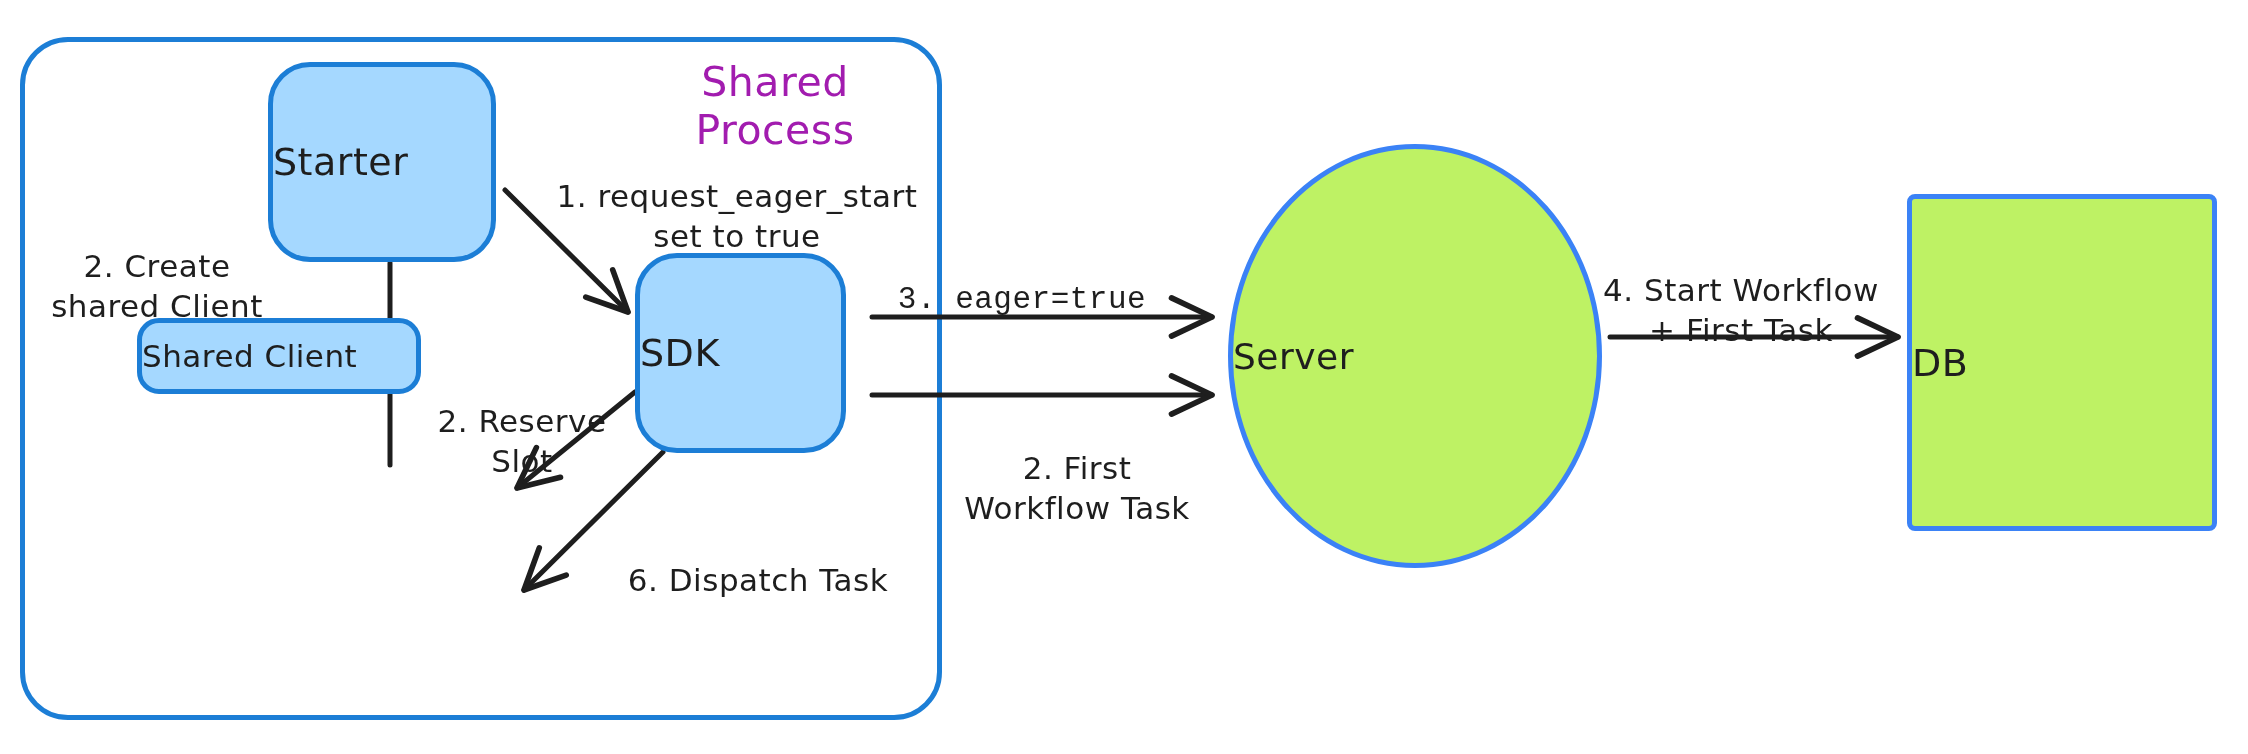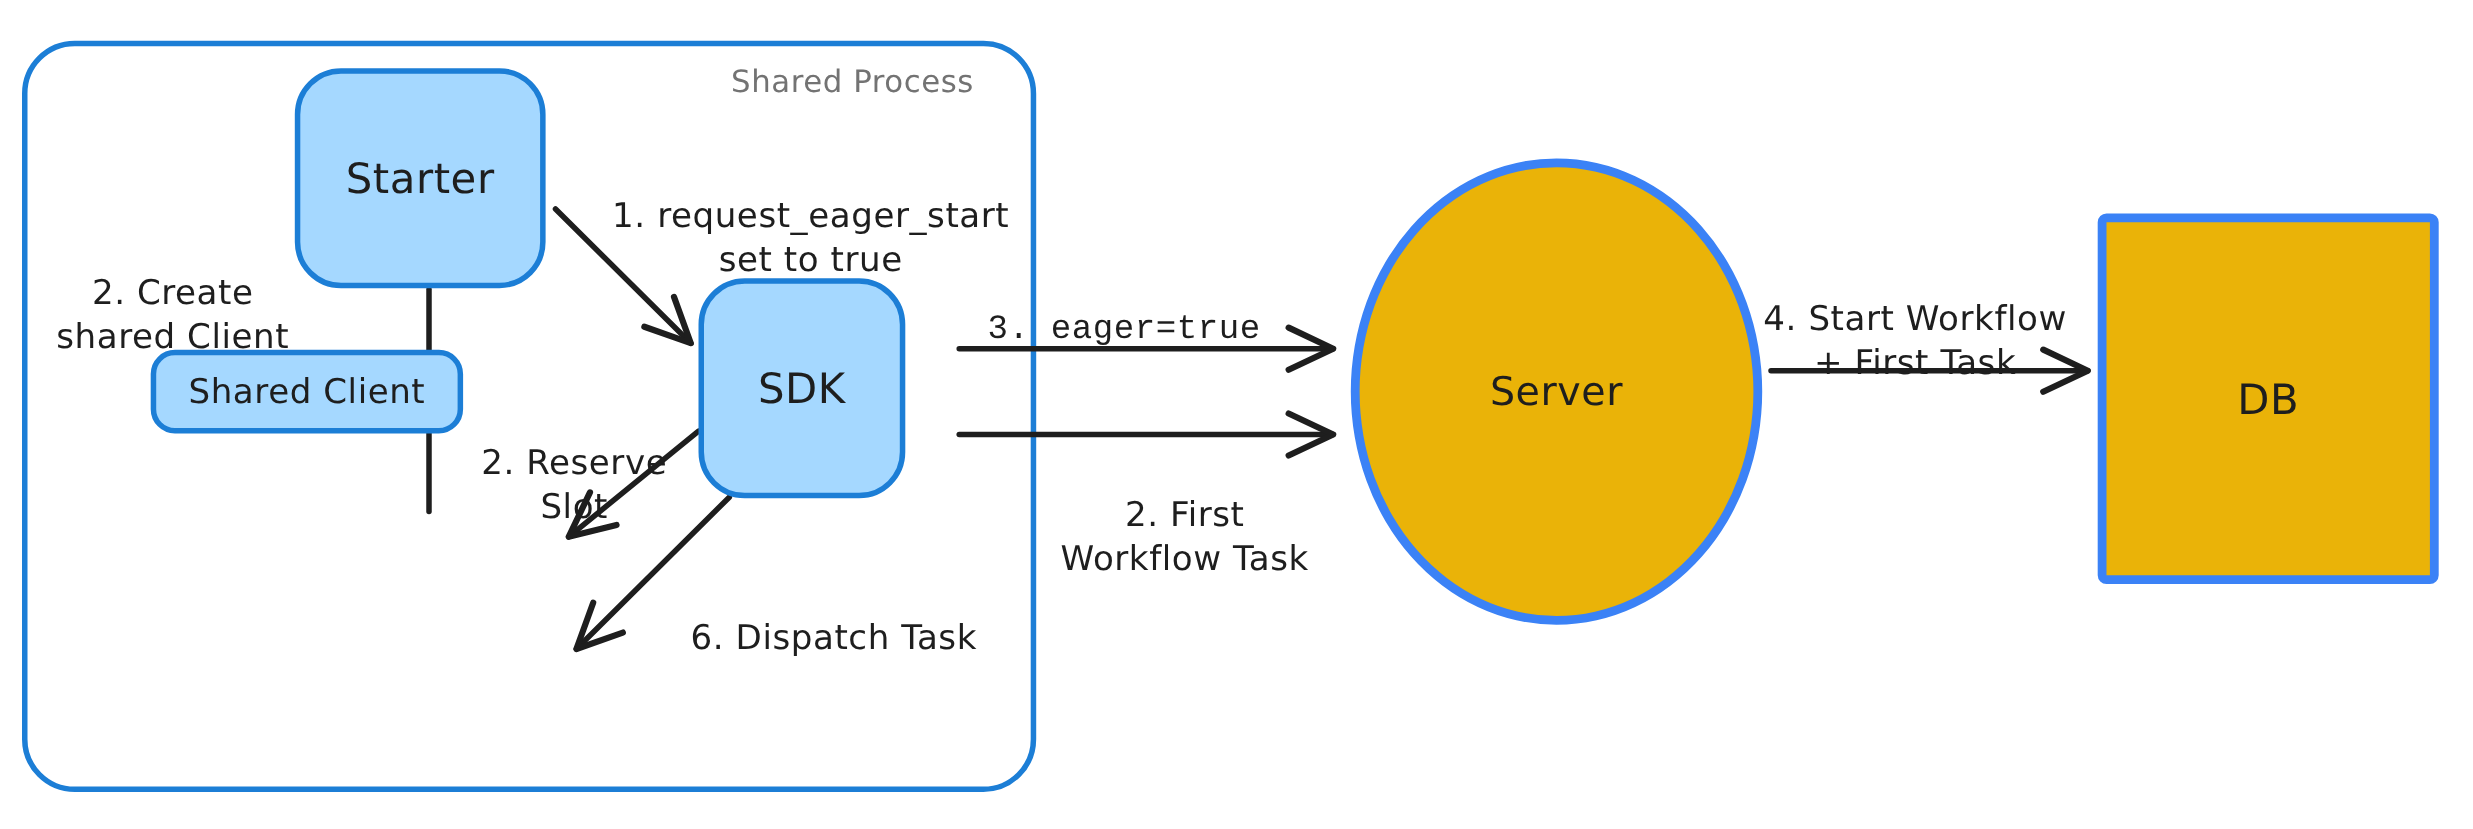--- a/index.html
+++ b/index.html
@@ -29,40 +29,40 @@
     border: 5px solid #1c7ed6;
     border-radius: 48px;
     z-index: 0;
     background: transparent;
   }
   .node {
     position: absolute;
     box-sizing: border-box;
     display: flex;
     align-items: center;
-    justify-content: center;
+    justify-content: flex-start;
     text-align: center;
     z-index: 2;
     letter-spacing: 0.5px;
   }
   .blue-node {
     border: 5px solid #1c7ed6;
     background: #a5d8ff;
     border-radius: 42px;
     font-size: 38px;
   }
   .red-node {
-    border: 8px solid #3b82f6;
-    background: #eab308;
+    border: 5px solid #3b82f6;
+    background: #bef264;
     font-size: 38px;
   }
   .node-starter { left: 268px; top: 62px;  width: 228px; height: 200px; }
   .node-shared-client { left: 137px; top: 318px; width: 284px; height: 76px; border-radius: 22px; font-size: 31px; }
   .node-worker  { left: 278px; top: 465px; width: 231px; height: 203px; }
-  .node-sdk     { left: 635px; top: 253px; width: 188px; height: 200px; }
+  .node-sdk     { left: 635px; top: 253px; width: 211px; height: 200px; }
   .node-server  { left: 1228px; top: 144px; width: 374px; height: 424px; border-radius: 50%; font-size: 36px; }
   .node-db      { left: 1907px; top: 194px; width: 310px; height: 337px; border-radius: 8px; }
   .annotation {
     position: absolute;
     z-index: 2;
     text-align: center;
     white-space: pre-line;
     font-size: 31px;
     line-height: 40px;
     letter-spacing: 0.5px;
@@ -74,22 +74,22 @@
   .ann-eager-true    { left: 862px;  top: 252px; width: 320px; font-family: Liberation Mono, monospace; }
   .ann-start-wf      { left: 1571px; top: 242px; width: 340px; }
   .ann-first-task    { left: 907px;  top: 420px; width: 340px; }
   .ann-dispatch      { left: 588px;  top: 532px; width: 340px; }
   .process-title {
     position: absolute;
     left: 640px; top: 58px;
     width: 270px;
     z-index: 2;
     text-align: center;
-    color: #737373;
-    font-size: 28px;
+    color: #a21caf;
+    font-size: 41px;
     letter-spacing: 0.5px;
   }
 </style>
 </head>
 <body>
 
 <div class="canvas">
 
   <div class="container"></div>
 

